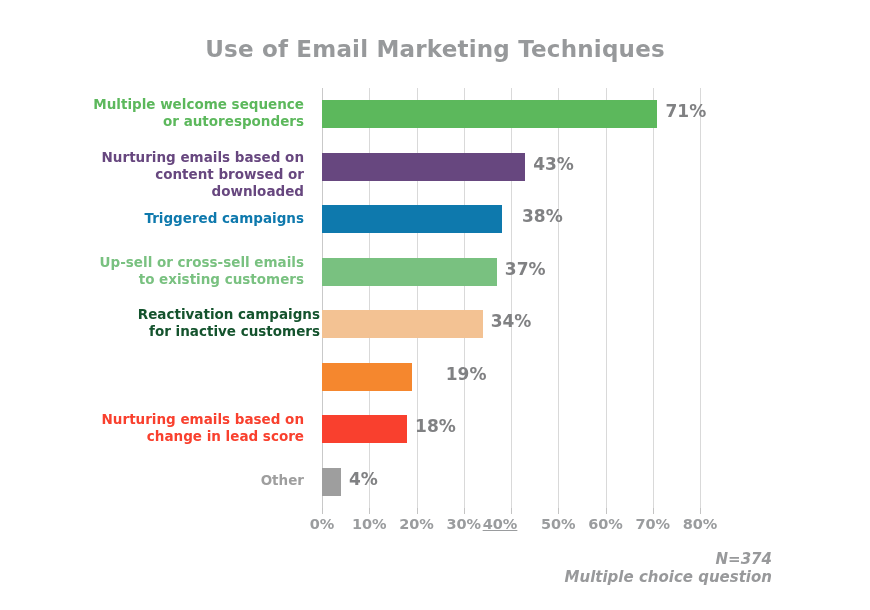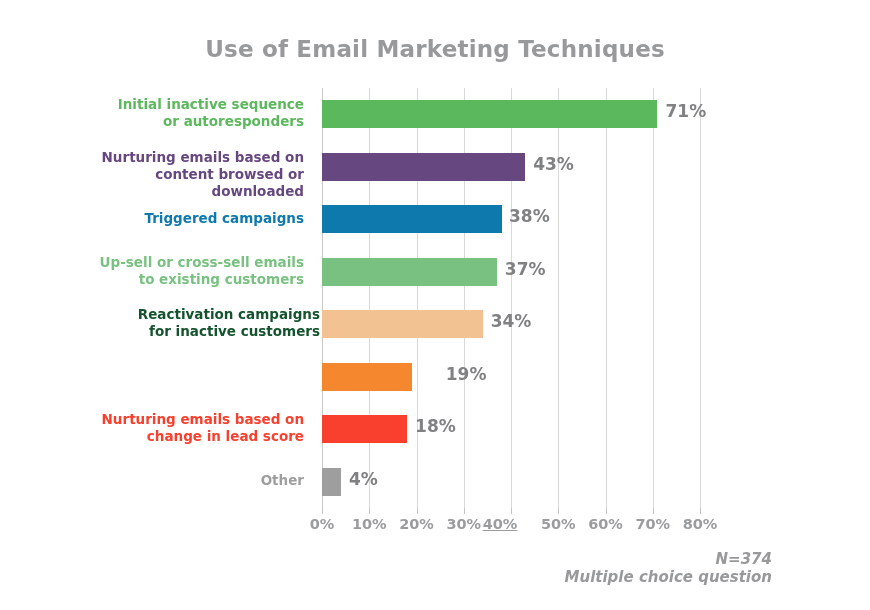--- a/index.html
+++ b/index.html
@@ -138,32 +138,32 @@
         <div class="gridline" style="left: 189px;"></div>
         <div class="gridline" style="left: 236.25px;"></div>
         <div class="gridline" style="left: 283.5px;"></div>
         <div class="gridline" style="left: 330.75px;"></div>
         <div class="gridline" style="left: 378px;"></div>
       </div>
     <div id="rows">
         <div class="row" style="top: 0px; height: 52.5px;">
           <div class="bar" style="width: 335.475px; background: rgb(92, 184, 92);"></div>
           <div class="bar-value" style="left: 343.475px;">71%</div>
-          <div class="cat-label" style="top: 8.25px; right: 396px; color: rgb(92, 184, 92);">Initial inactive sequence
+          <div class="cat-label" style="top: 8.25px; right: 396px; color: rgb(92, 184, 92);">Multiple welcome sequence
 or autoresponders</div>
         </div>
         <div class="row" style="top: 52.5px; height: 52.5px;">
           <div class="bar" style="width: 203.175px; background: rgb(103, 71, 127);"></div>
           <div class="bar-value" style="left: 211.175px;">43%</div>
           <div class="cat-label" style="top: 8.25px; right: 396px; color: rgb(103, 71, 127);">Nurturing emails based on
 content browsed or downloaded</div>
         </div>
         <div class="row" style="top: 105px; height: 52.5px;">
           <div class="bar" style="width: 179.55px; background: rgb(14, 121, 173);"></div>
-          <div class="bar-value" style="left: 187px;">38%</div>
+          <div class="bar-value" style="left: 200px;">38%</div>
           <div class="cat-label" style="top: 16.75px; right: 396px; color: rgb(14, 121, 173);">Triggered campaigns</div>
         </div>
         <div class="row" style="top: 157.5px; height: 52.5px;">
           <div class="bar" style="width: 174.825px; background: rgb(121, 193, 128);"></div>
           <div class="bar-value" style="left: 182.825px;">37%</div>
           <div class="cat-label" style="top: 8.25px; right: 396px; color: rgb(121, 193, 128);">Up-sell or cross-sell emails
 to existing customers</div>
         </div>
         <div class="row" style="top: 210px; height: 52.5px;">
           <div class="bar" style="width: 160.65px; background: rgb(243, 194, 147);"></div>

